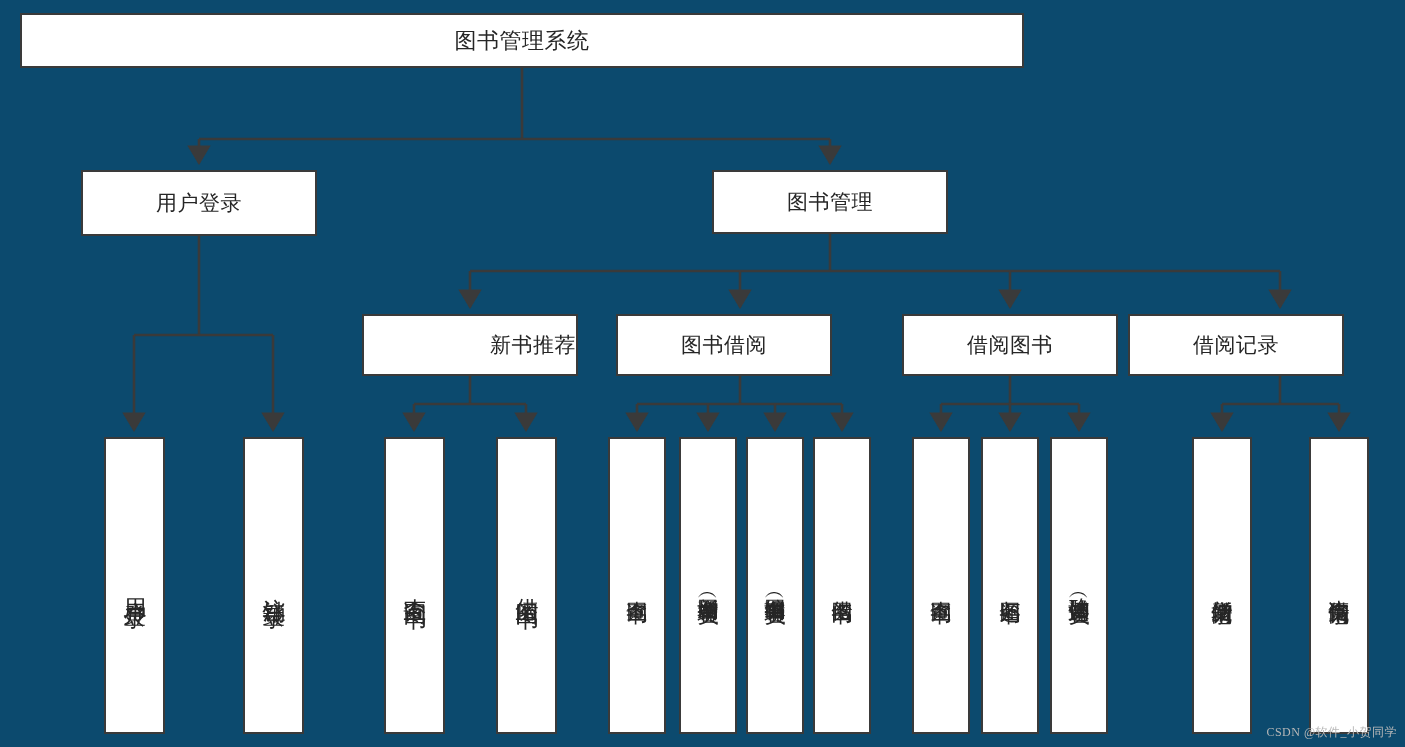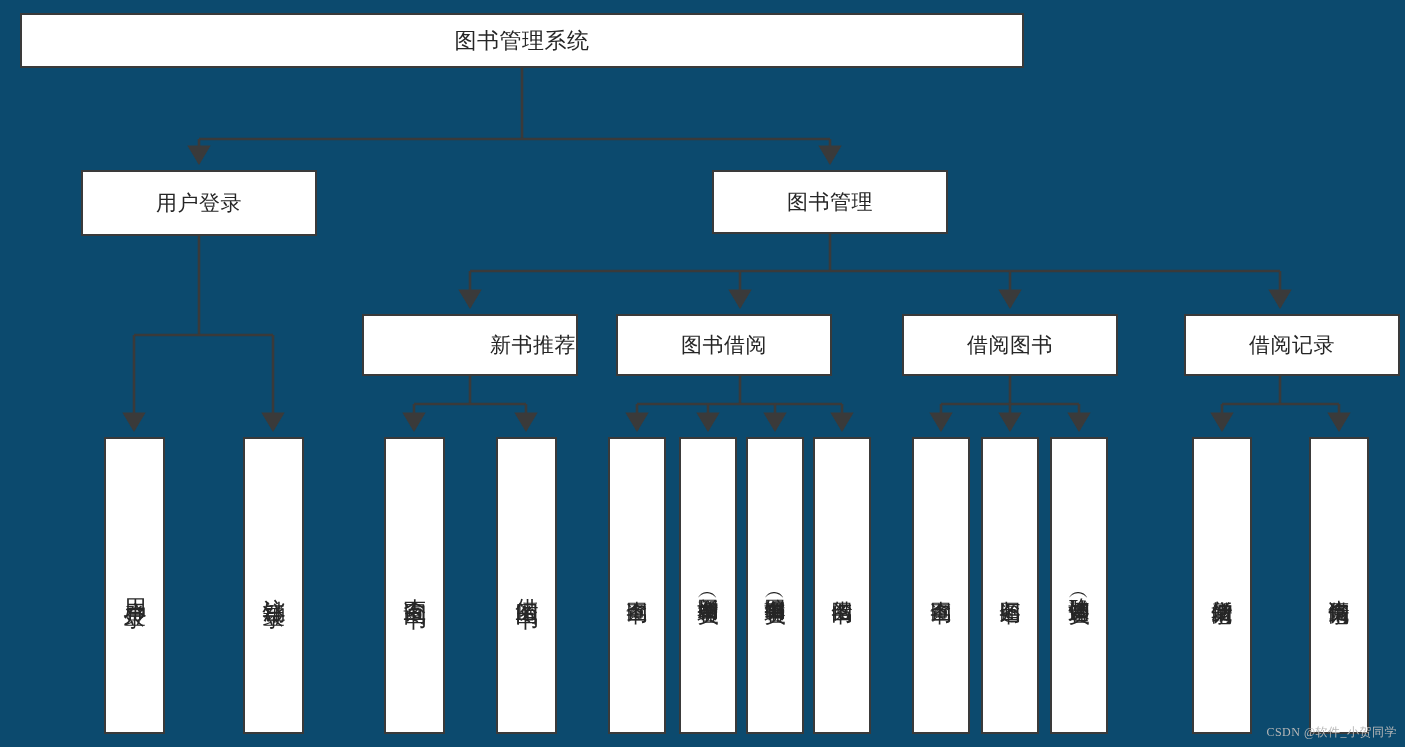--- a/index.html
+++ b/index.html
@@ -144,21 +144,21 @@
 
   <div class="node h" style="left:362px; top:314px; width:216px; height:62px;justify-content:flex-end;">
     <span class="label">新书推荐</span>
   </div>
   <div class="node h" style="left:616px; top:314px; width:216px; height:62px;">
     <span class="label">图书借阅</span>
   </div>
   <div class="node h" style="left:902px; top:314px; width:216px; height:62px;">
     <span class="label">借阅图书</span>
   </div>
-  <div class="node h" style="left:1184px; top:314px; width:216px; height:62px;justify-content:center;">
+  <div class="node h" style="left:1128px; top:314px; width:216px; height:62px;justify-content:center;">
     <span class="label">借阅记录</span>
   </div>
 
   <div class="node v" style="left:104px; top:437px; width:61px; height:297px;">
     <span class="label">用户登录</span>
   </div>
   <div class="node v" style="left:243px; top:437px; width:61px; height:297px;">
     <span class="label">注销登录</span>
   </div>
 

